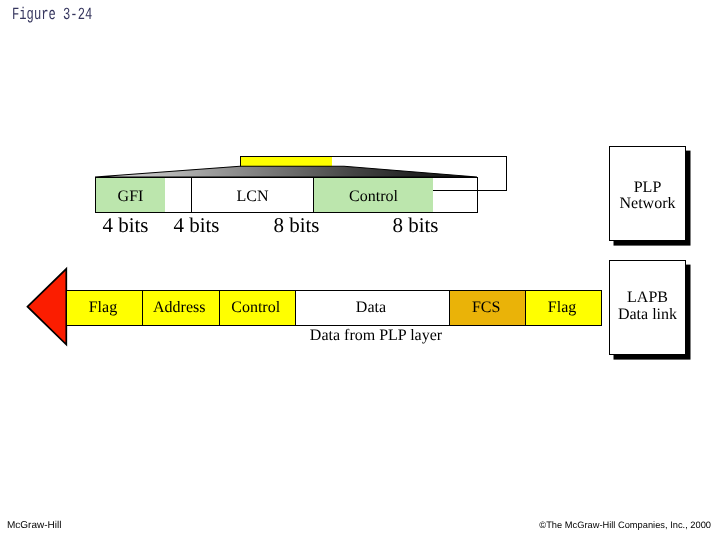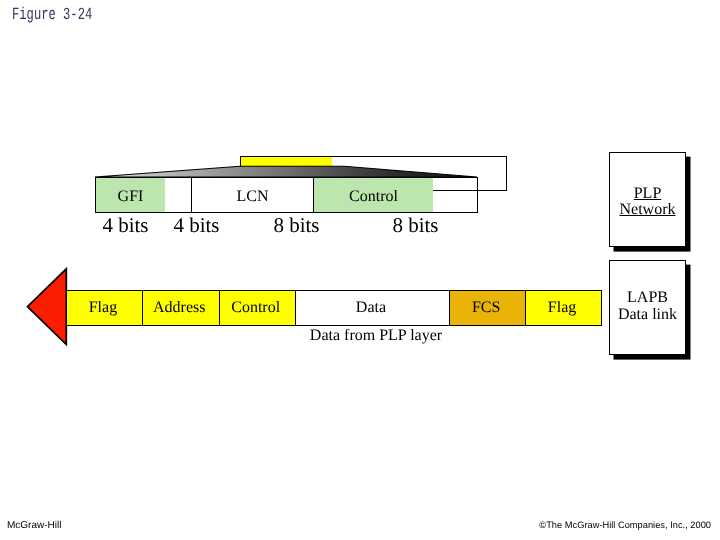--- a/index.html
+++ b/index.html
@@ -111,21 +111,21 @@
   <div class="cell" style="width: 76px; background: #eab308;">
     <span>FCS</span>
     </div>
   <div class="cell" style="width: 76px; background: rgb(255, 255, 0);">
     <span>Flag</span>
     </div>
 </div>
 
 <div id="frame-caption">Data from PLP layer</div>
 
-<div class="shadowbox" style="left:609px;top:152px;width:77px;height:95px;padding-top:4px;text-decoration:underline;">
+<div class="shadowbox" style="left:609px;top:146px;width:77px;height:95px;padding-top:4px;">
   <div>PLP</div>
   <div>Network</div>
 </div>
 <div class="shadowbox" style="left:609px;top:260px;width:77px;height:95px;padding-top:0px;">
   <div style="top:-2px;">LAPB</div>
   <div style="top:-1px;">Data link</div>
 </div>
 
 <div id="footer-left">McGraw-Hill</div>
 <div id="footer-right">©The McGraw-Hill Companies, Inc., 2000</div>

